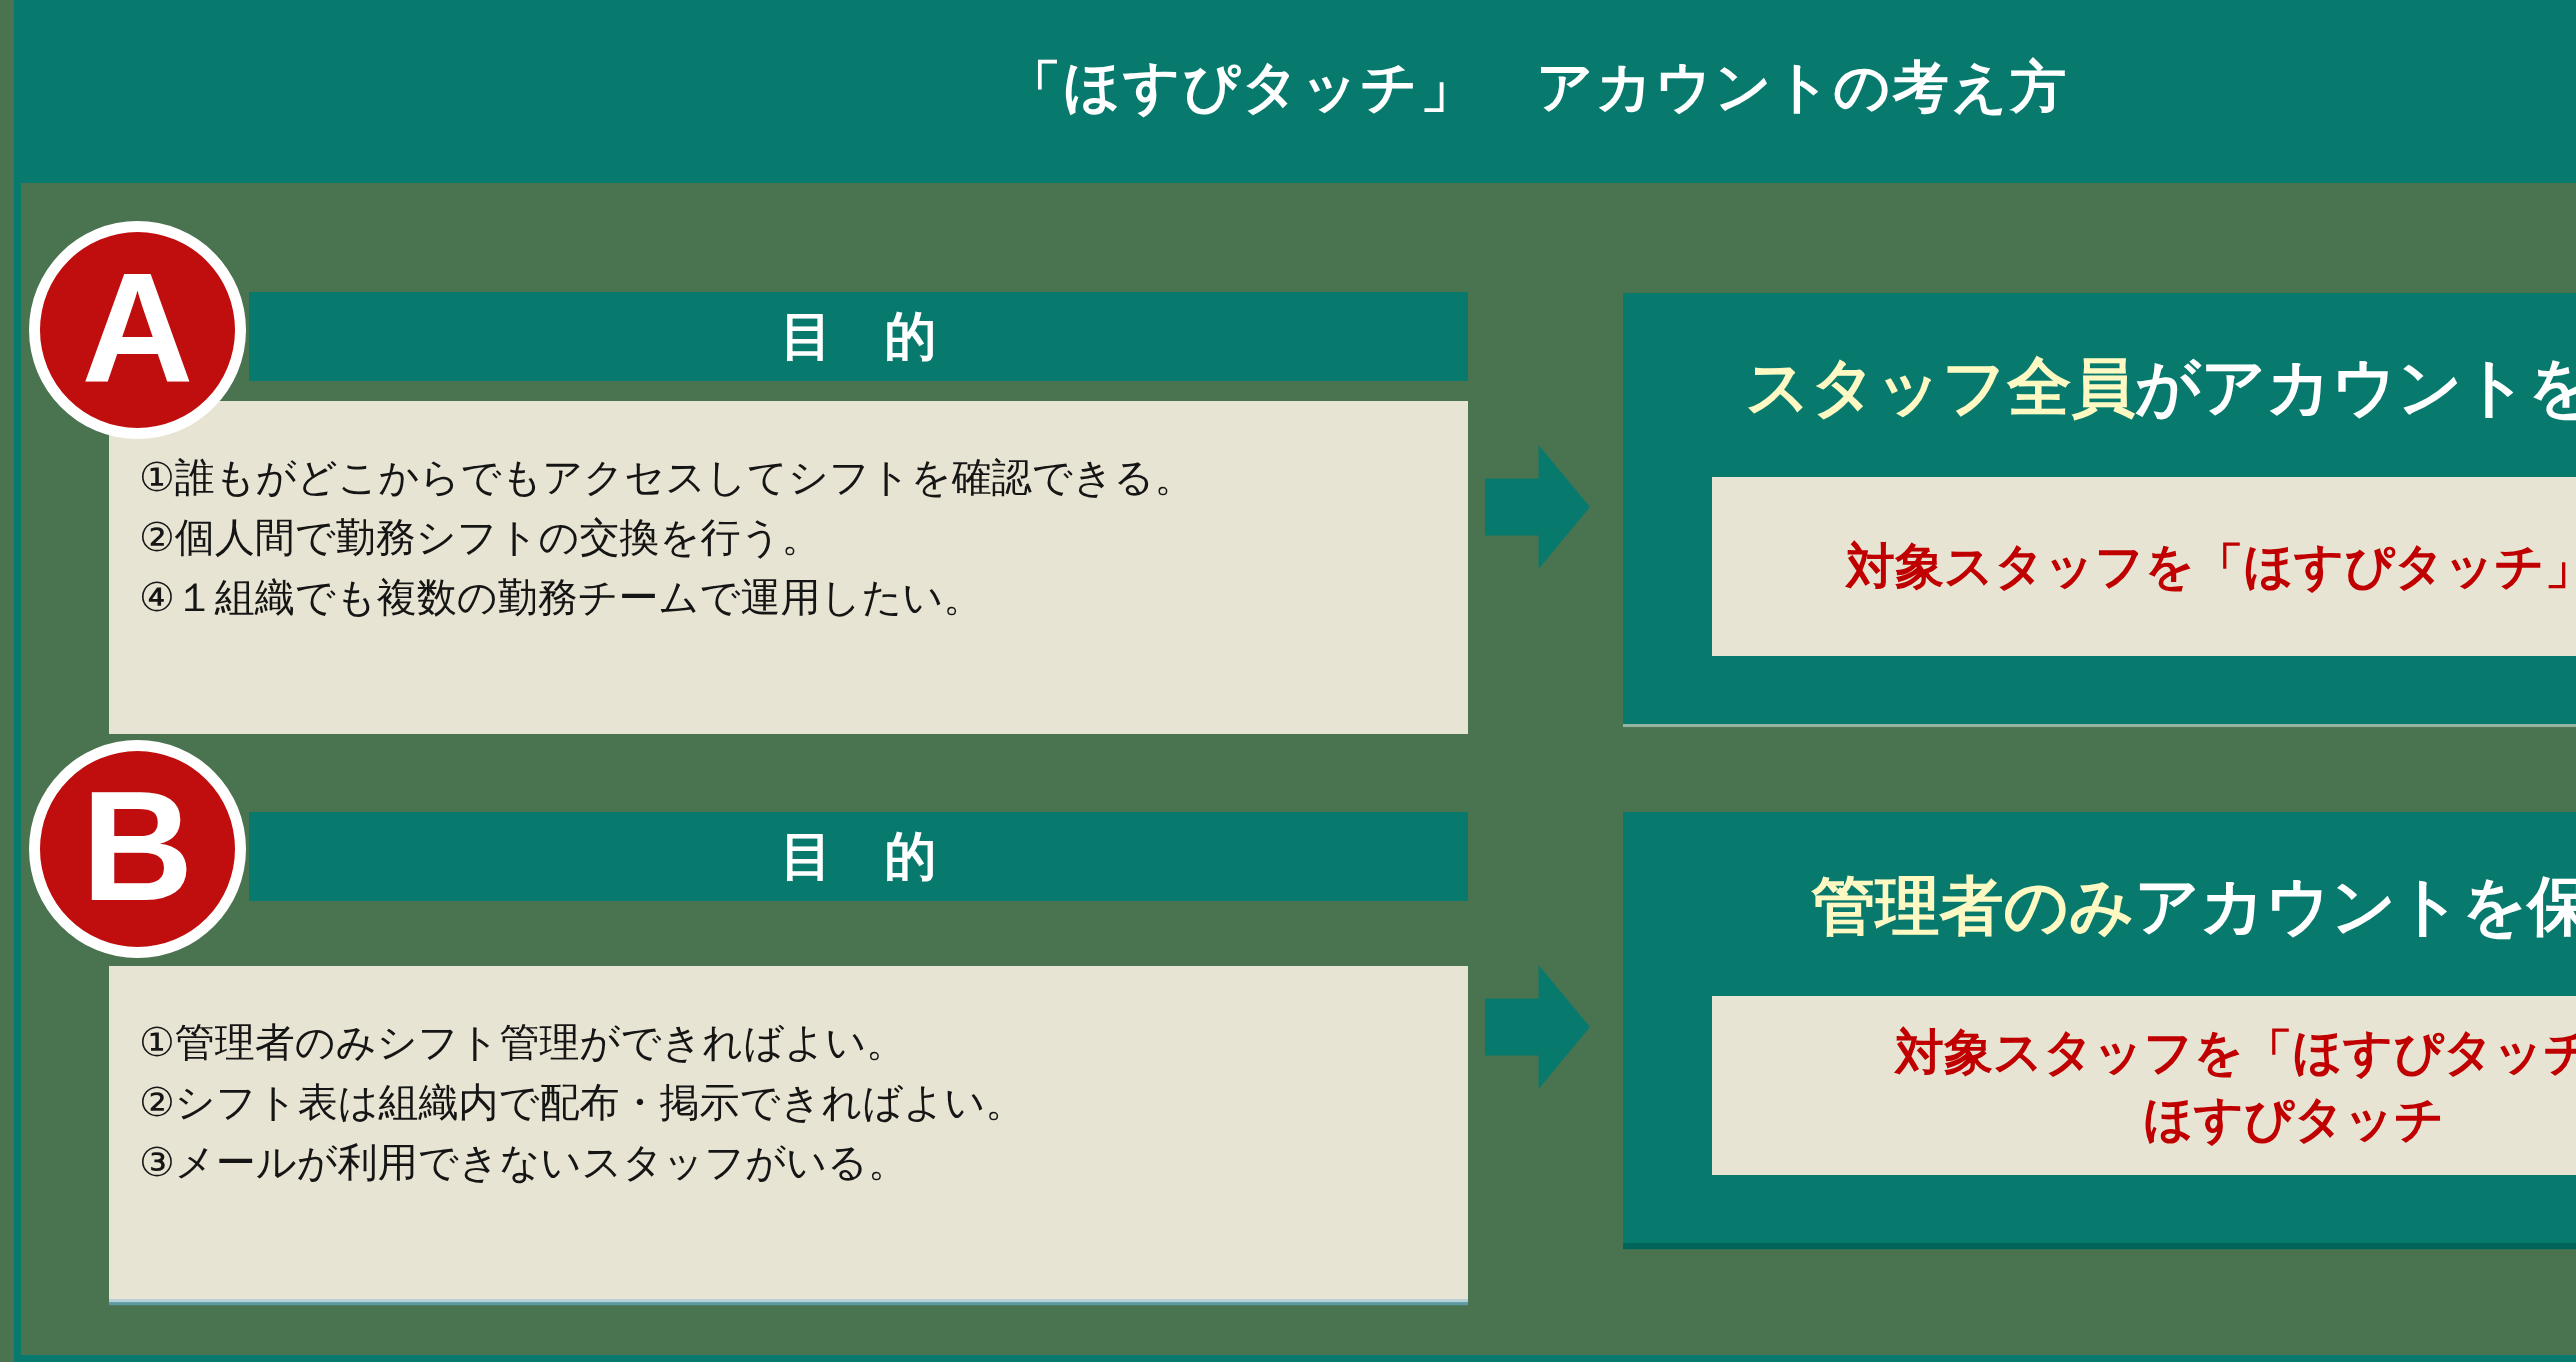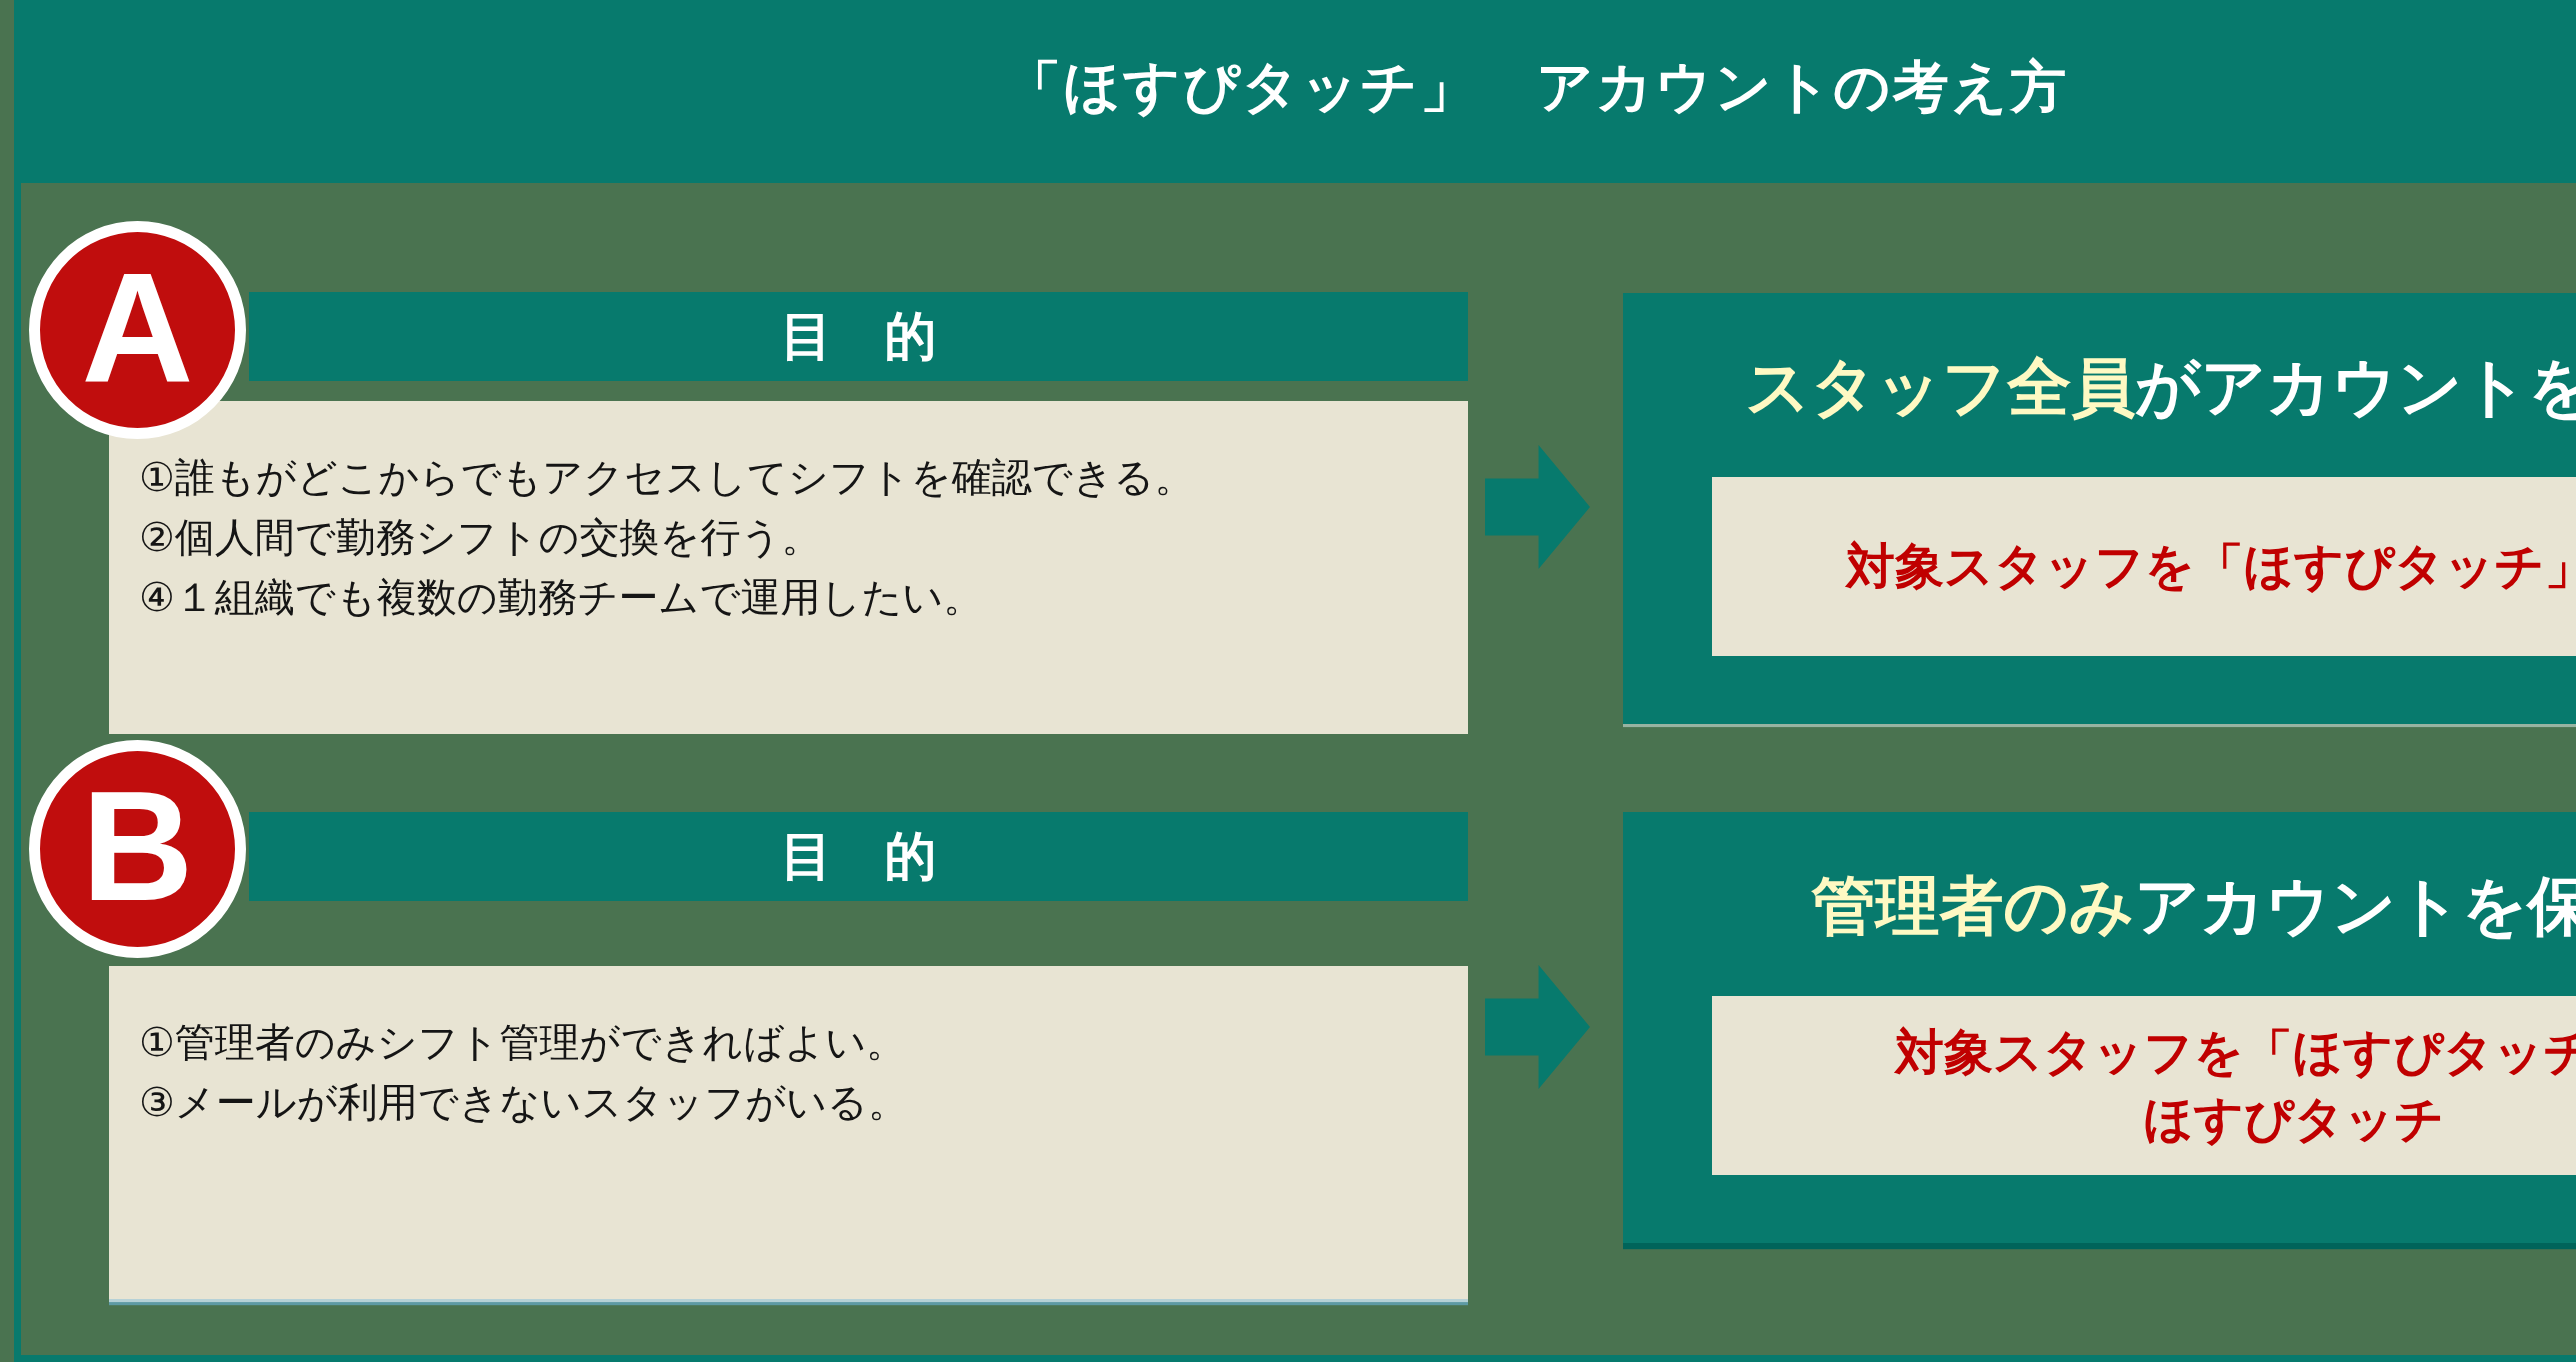--- a/index.html
+++ b/index.html
@@ -126,20 +126,21 @@
   <div class="badge badge-b">
     <span>B</span>
   </div>
 
   <div class="pbar pbar-b">
     <span>目　的</span>
   </div>
 
   <div class="pbox pbox-b">
     <div class="pline">①管理者のみシフト管理ができればよい。</div>
+    <div class="pline">②シフト表は組織内で配布・掲示できればよい。</div>
     <div class="pline">③メールが利用できないスタッフがいる。</div>
   </div>
 
   <div class="arrow arrow-b"></div>
 
   <div class="panel panel-b">
     <div class="ph">
       <span class="hl">管理者のみ</span><span class="rest">アカウントを保有する</span>
     </div>
     <div class="abox">

